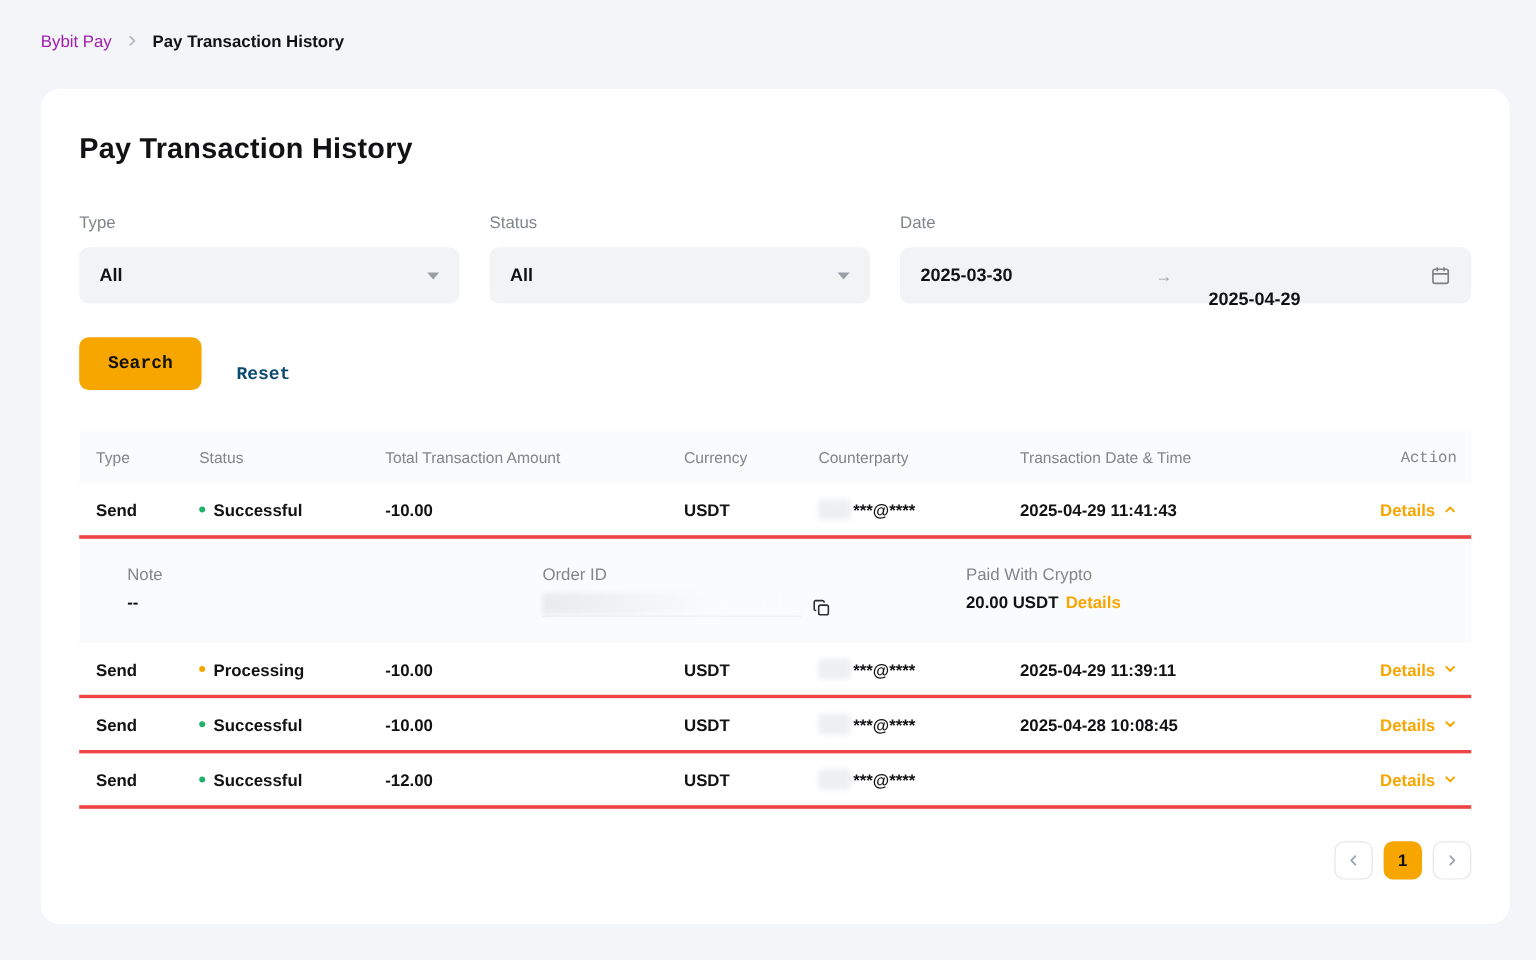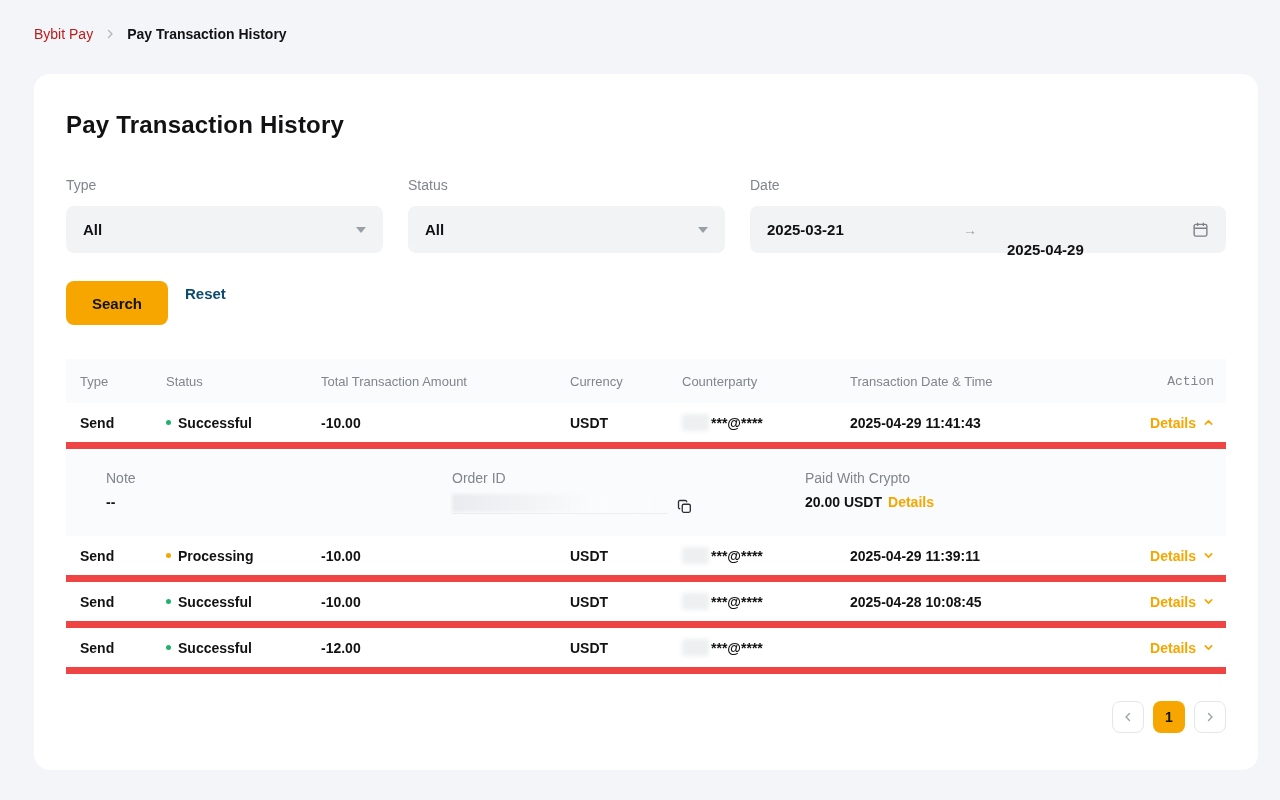--- a/index.html
+++ b/index.html
@@ -7,21 +7,21 @@
   body {
     background:#f3f5f8;
     font-family:"Liberation Sans","DejaVu Sans",sans-serif;
     color:#121214;
     position:relative;
     overflow:hidden;
   }
 
   
   .breadcrumb { position:absolute; top:26px; left:34px; display:flex; align-items:center; gap:11px; font-size:14px; }
-  .breadcrumb .parent { color:#b91c1c; cursor:pointer; }
+  .breadcrumb .parent { color:#a21caf; cursor:pointer; }
   .breadcrumb .sep { display:flex; align-items:center; }
   .breadcrumb .current { color:#121214; font-weight:700; }
 
   
   .card { position:absolute; left:34px; top:74px; width:1224px; height:696px; background:#ffffff; border-radius:16px; padding:0 32px; }
   .page-title { margin-top:37px; font-size:24px; font-weight:700; letter-spacing:.2px; }
 
   
   .filters { display:flex; margin-top:38px; gap:25px; }
   .fg-type,.fg-status { width:317px; }
@@ -29,28 +29,28 @@
   .filter-label { font-size:14px; color:#81858c; margin-bottom:13px; }
   .control { height:47px; background:#f2f3f5; border-radius:8px; display:flex; align-items:center; padding:0 17px; font-size:15px; font-weight:600; color:#121214; cursor:pointer; }
   .select .value { flex:1; }
   .caret { width:0; height:0; border-left:5px solid transparent; border-right:5px solid transparent; border-top:6px solid #999fa6; }
   .date-range .d-start { width:196px; }
   .date-range .d-arrow { color:#9aa0a8; font-size:14px; }
   .date-range .d-end { flex:1; padding-left:30px;margin-top:40px; }
   .cal-icon { display:flex; }
 
   
-  .actions { margin-top:28px; display:flex; align-items:flex-start; gap:15px; }
+  .actions { margin-top:28px; display:flex; align-items:flex-end; gap:27px;font-family:Liberation Mono, monospace; }
   .search-btn { width:102px; height:44px; background:#f7a600; border:none; border-radius:8px; font-size:15px; font-weight:700; color:#121214; cursor:pointer; font-family:inherit; }
   .reset-btn { background:none; border:none; color:#0c4a6e; font-size:15px; font-weight:700; cursor:pointer; font-family:inherit; padding:4px 2px; }
 
   
   .table { margin-top:34px; }
   .thead { display:flex; align-items:center; height:44px; background:#fafbfc; color:#81858c; font-size:13px; font-weight:400; }
-  .trow { display:flex; align-items:center; height:46px; font-size:14px; font-weight:600; border-bottom:7px solid #ef4444; background:#fff; }
+  .trow { display:flex; align-items:center; height:46px; font-size:14px; font-weight:600; border-bottom:3px solid #ef4444; background:#fff; }
   .c { padding-right:8px; }
   .c-type { width:86px; margin-left:14px; }
   .c-status { width:155px; }
   .trow .c-status { display:flex; align-items:center; gap:7px; }
   .c-amount { width:249px; }
   .c-currency { width:112px; }
   .c-cp { width:168px; }
   .trow .c-cp { display:flex; align-items:center; }
   .c-dt { width:266px; }
   .c-action { flex:1; display:flex; justify-content:flex-end; padding-right:12px; text-align:right; }
@@ -109,21 +109,21 @@
     <div class="fg-status">
       <div class="filter-label">Status</div>
       <div class="control select">
         <span class="value">All</span>
         <span class="caret"></span>
       </div>
     </div>
     <div class="fg-date">
       <div class="filter-label">Date</div>
       <div class="control date-range">
-        <span class="d-start">2025-03-21</span>
+        <span class="d-start">2025-03-30</span>
         <span class="d-arrow">→</span>
         <span class="d-end">2025-04-29</span>
         <span class="cal-icon">
           <svg width="17" height="17" viewBox="0 0 16 16" fill="none" stroke="#7c8087" stroke-width="1.3">
             <rect x="2" y="3.2" width="12" height="11" rx="1.6"></rect>
             <path d="M2 6.8h12M5.3 1.6v3.2M10.7 1.6v3.2"></path>
           </svg>
         </span>
       </div>
     </div>

